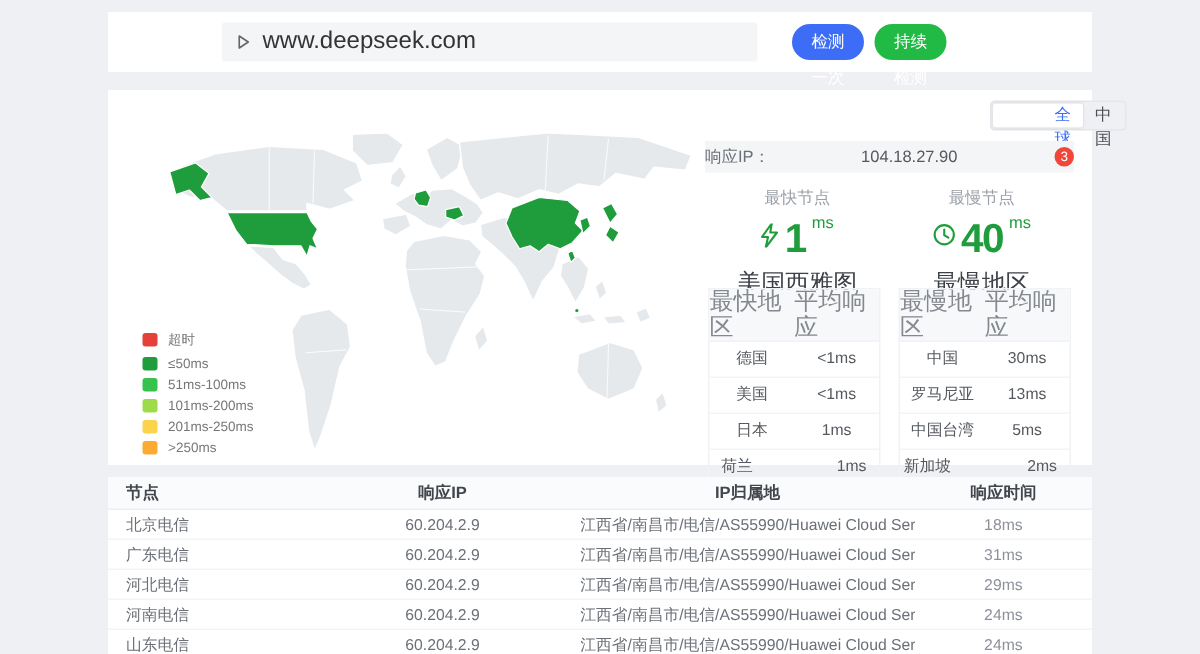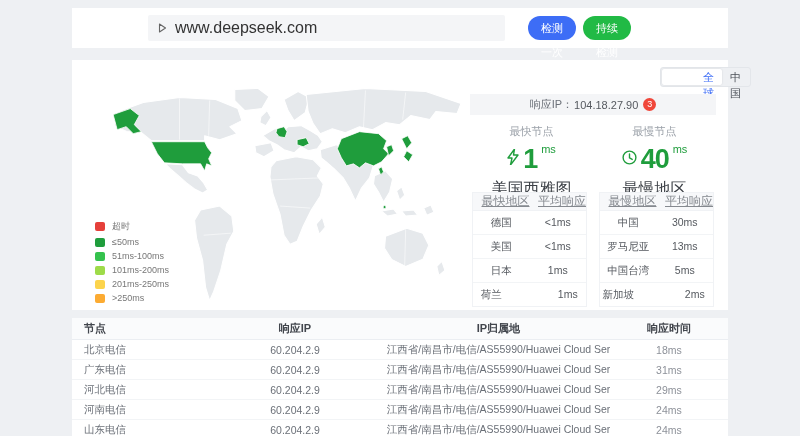--- a/index.html
+++ b/index.html
@@ -42,41 +42,41 @@
 
   .tabs{
     position:absolute; left:588px; top:7px; height:20px; display:flex;
     background:#eef0f3; border:1px solid #e3e6ea; border-radius:3px; padding:1px;
   }
   .tab{ padding:0 8px; font-size:11px; line-height:16px; color:#4a4f57; border-radius:2px; cursor:pointer; }
   .tab.active{ background:#fff; color:#3d6df6; box-shadow:0 0 2px rgba(0,0,0,.12);padding-left:41px; }
 
   .ip-bar{
     position:absolute; left:398px; top:34px; width:246px; height:21px;
-    background:#f4f5f7; display:flex; align-items:center; justify-content:center;
+    background:#f4f5f7; display:flex; align-items:center; justify-content:space-between;
     font-size:11px; color:#6b7078;
   }
   .ip-bar .ip-value{ color:#55595f; margin-left:1px; }
   .ip-badge{
     margin-left:5px; width:13px; height:13px; border-radius:50%;
     background:#f0473a; color:#fff; font-size:9px; line-height:13px; text-align:center;
   }
 
   .nodes{ position:absolute; left:398px; top:64px; width:246px; display:flex; }
   .node-block{ flex:1; text-align:center; }
   .node-title{ font-size:11px; color:#9aa0a8; }
   .node-value{ margin-top:4px; color:var(--accent-green); display:flex; align-items:center; justify-content:center; gap:4px; }
   .node-number{ font-size:27px; font-weight:bold; letter-spacing:-1px; }
   .node-unit{ font-size:11px; align-self:flex-end; margin-bottom:20px;text-align:center; }
   .node-loc{ margin-top:4px; font-size:16px; color:#3d4147; }
 
   .mini-tables{ position:absolute; left:400px; top:132px; width:242px; display:flex; justify-content:space-between; }
   .mini-table{ width:115px; border:1px solid #f0f2f5; }
   .mini-head{ display:flex; background:#f7f8fa; border-bottom:1px solid #f0f2f5; }
-  .mini-head span{ flex:1; text-align:right; font-size:12px; color:#85898f; line-height:17px;text-decoration:underline; }
+  .mini-head span{ flex:1; text-align:left; font-size:16px; color:#85898f; line-height:17px; }
   .mini-row{ display:flex; border-bottom:1px solid #f2f4f6; }
   .mini-row:last-child{ border-bottom:none;gap:40px; }
   .mini-cell{ flex:1; text-align:center; font-size:10.5px; color:#55595f; line-height:23px; }
 
   
   .table-card{ left:72px; top:318px; width:656px; height:118px; overflow:hidden; }
   .thead{ display:flex; background:#fafbfc; border-bottom:1px solid #ebeef2; height:22px; align-items:center; }
   .thead span{ font-size:11px; color:#42464d; font-weight:bold; }
   .trow{ display:flex; height:20px; align-items:center; border-bottom:1px solid #f2f4f6; }
   .c-node{ width:20%; padding-left:12px; text-align:left; }

